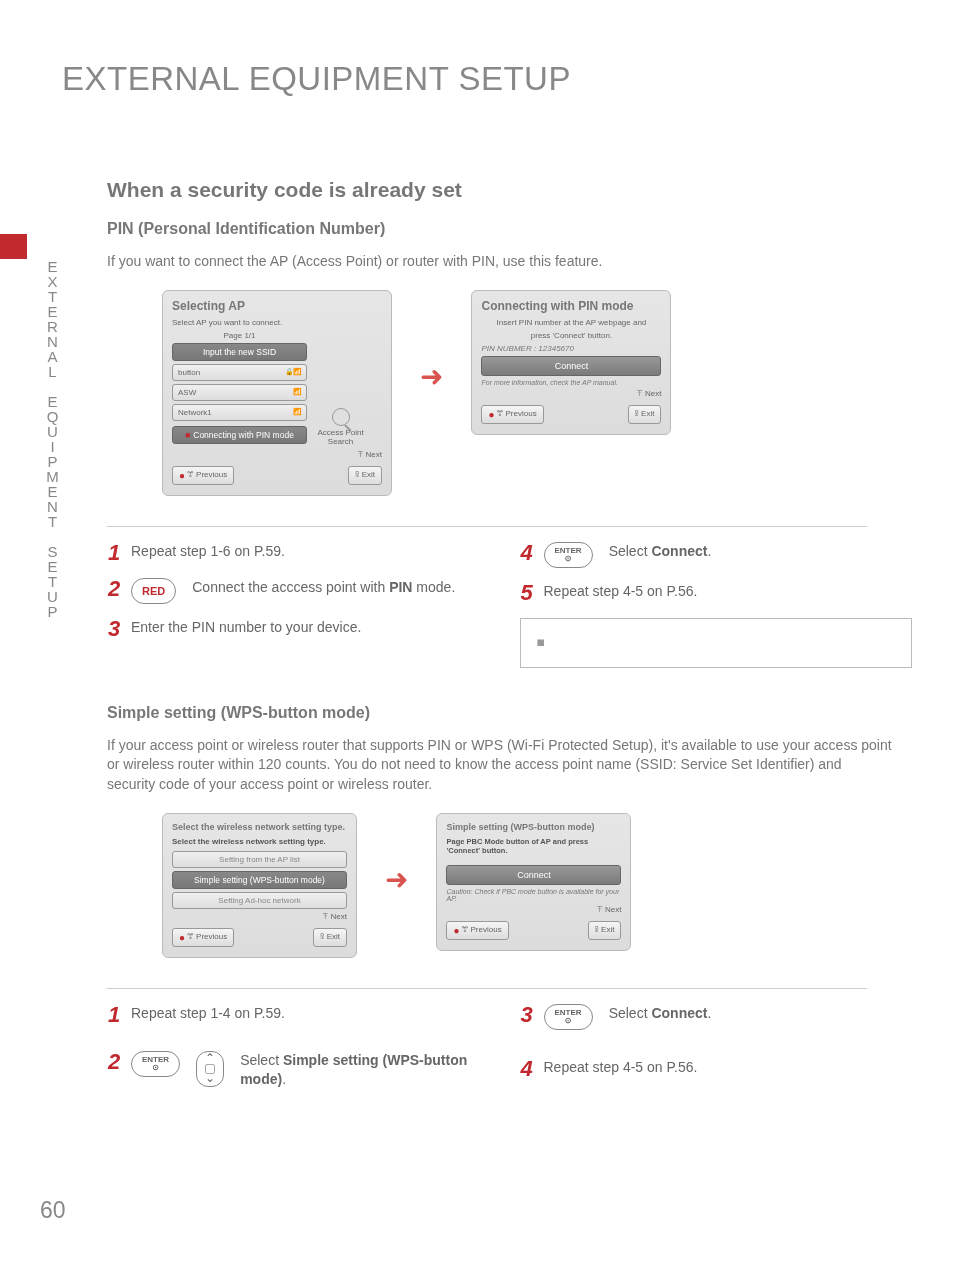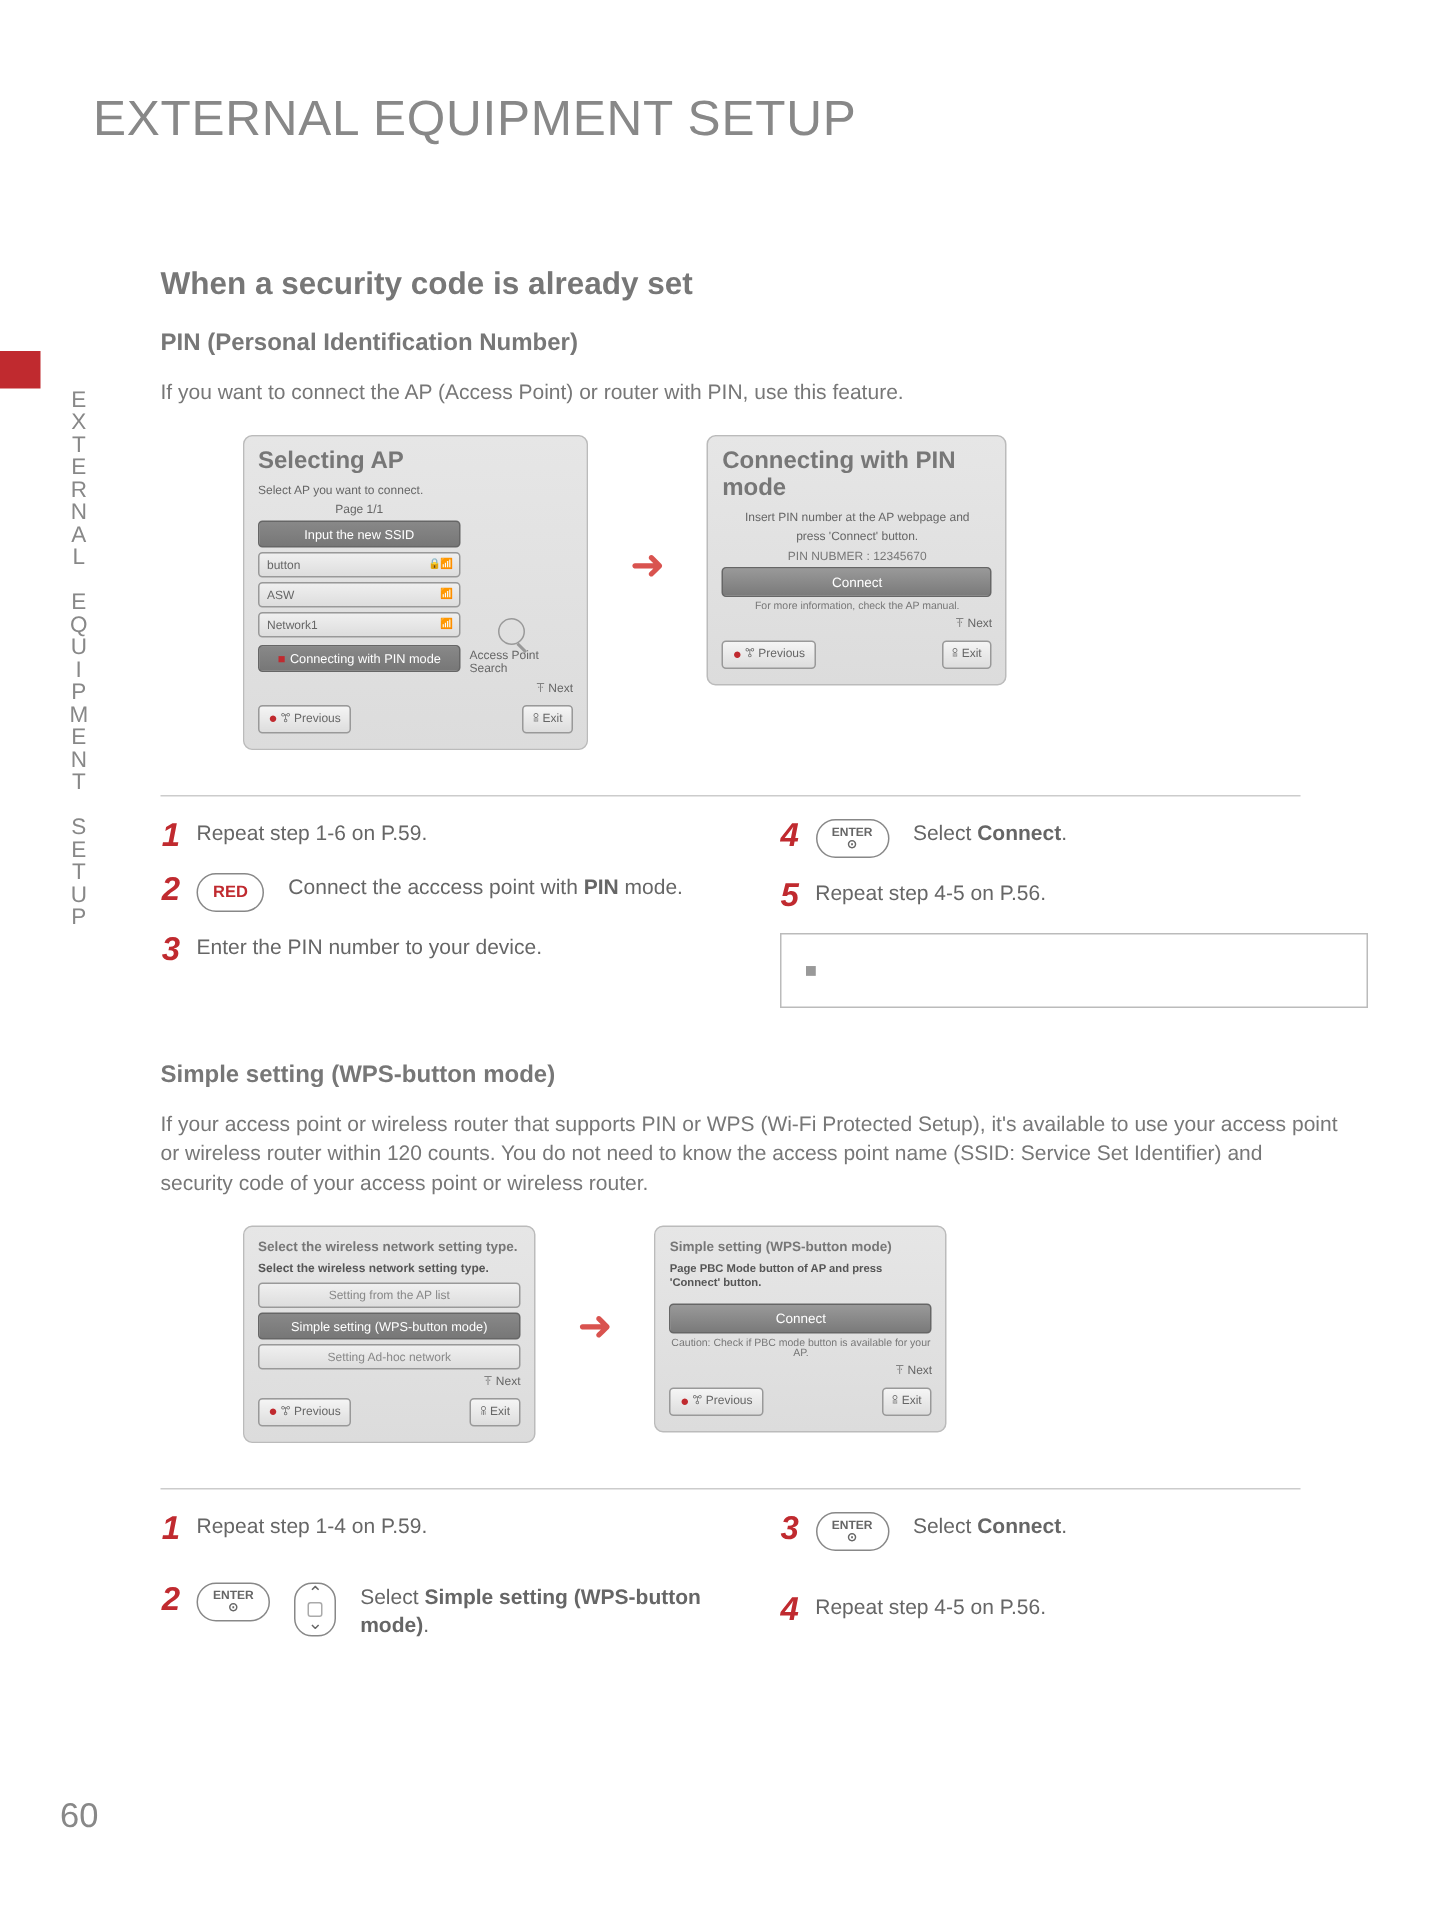--- a/index.html
+++ b/index.html
@@ -85,21 +85,21 @@
       margin-top: 70px;
     }
     .panel {
       background: linear-gradient(#e6e6e6, #dcdcdc);
       border: 1px solid #bbb;
       border-radius: 6px;
       padding: 8px 9px 10px 9px;
       font-size: 9px;
       color: #666;
     }
-    .panel-title { color: #777; font-size: 16px; margin-bottom: 5px; font-weight: bold; }
+    .panel-title { color: #777; font-size: 12px; margin-bottom: 5px; font-weight: bold; }
     .panel-sub { font-size: 8px; color: #666; text-align: left; margin-bottom: 4px; }
     .panel-sub.center { text-align: center; }
     .page-ind { text-align: center; font-size: 8px; margin-bottom: 3px; }
     .list-btn {
       border: 1px solid #999;
       border-radius: 3px;
       padding: 3px 5px;
       font-size: 8px;
       color: #666;
       background: linear-gradient(#f0f0f0, #ddd);
@@ -117,25 +117,25 @@
     }
     .list-btn.conn {
       background: linear-gradient(#999, #7a7a7a);
       color: #fff;
       border-color: #666;
       justify-content: center;
       font-size: 9px;
       padding: 4px;
     }
     .signal-icons { font-size: 7px; color: #888; letter-spacing: -1px; }
-    .pin-sec { font-size: 8px; text-align: center; color: #777; margin-bottom: 3px; }
+    .pin-sec { font-size: 8px; text-align: left; color: #777; margin-bottom: 3px; font-style: italic; }
     .panel-row { display: flex; gap: 6px; }
     .panel-left { width: 135px; }
     .search-box {
-      width: 55px; font-size: 8px;
+      width: 55px; text-align: center; font-size: 8px;
       display: flex; flex-direction: column; align-items: center; justify-content: flex-end;
       gap: 3px;
     }
     .mag { width: 18px; height: 18px; border: 1.5px solid #999; border-radius: 50%; position: relative; }
     .mag::after { content: ""; position: absolute; width: 8px; height: 1.5px; background: #999; bottom: -3px; right: -3px; transform: rotate(45deg); }
     .foot-row {
       display: flex; justify-content: space-between; margin-top: 6px; gap: 6px;
     }
     .foot-btn {
       border: 1px solid #999; border-radius: 3px; padding: 3px 6px;

